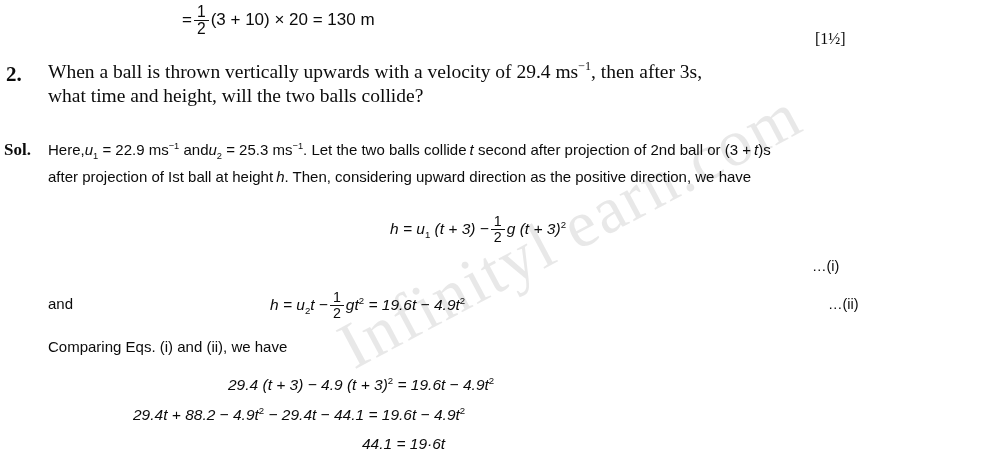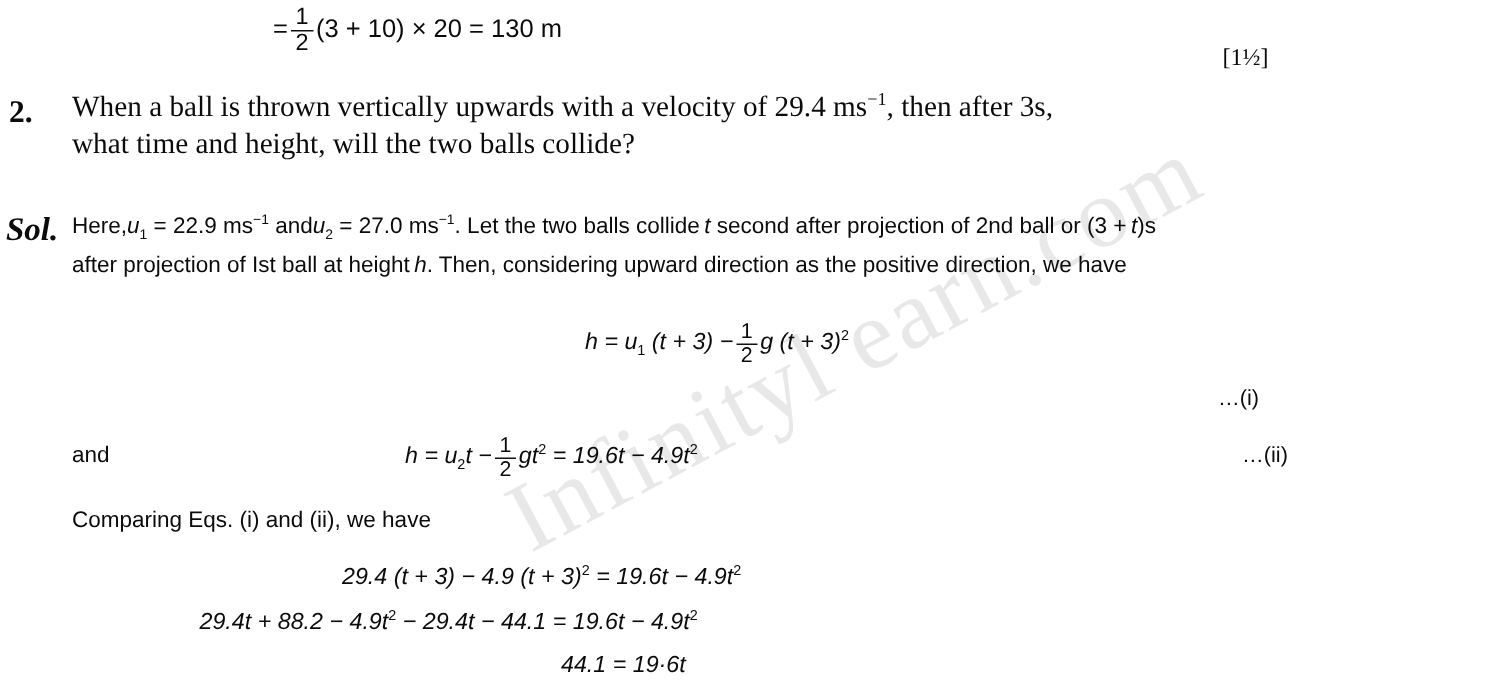--- a/index.html
+++ b/index.html
@@ -64,23 +64,22 @@
     font-size: 19.5px;
     line-height: 24px;
   }
   .qnum {
     font-family: "Liberation Serif", serif;
     font-size: 21px;
     font-weight: bold;
   }
   .sol {
     font-family: "Liberation Serif", serif;
-    font-size: 22px;
+    font-size: 17px;
     font-weight: bold;
-    font-style: italic;
   }
   .marks {
     font-family: "Liberation Serif", serif;
     font-size: 16px;
   }
   i, .it { font-style: italic; }
 
   
   .frac {
     display: inline-block;
@@ -120,21 +119,21 @@
       <div><span>When a ball is thrown vertically upwards with a velocity of 29.4 ms</span><sup class="s">−1</sup><span>, then after 3s,</span></div>
       <div>what time and height, will the two balls collide?</div>
     </div>
 
     <div class="abs sol" style="left:4px; top:140px;">Sol.</div>
 
     <div class="abs bodytext" style="left:48px; top:141px;">
       <span>Here,</span><i>u</i><sub class="s">1</sub>
       <span>= 22.9 ms</span><sup class="s">−1</sup>
       <span>and</span><i>u</i><sub class="s">2</sub>
-      <span>= 27.0 ms</span><sup class="s">−1</sup><span>. Let the two balls collide</span> <i>t</i>
+      <span>= 25.3 ms</span><sup class="s">−1</sup><span>. Let the two balls collide</span> <i>t</i>
       <span>second after projection of 2nd ball or (3 +</span> <i>t</i><span>)s</span>
     </div>
 
     <div class="abs bodytext" style="left:48px; top:168px;">
       <span>after projection of Ist ball at height</span> <i>h</i><span>. Then, considering upward direction as the positive direction, we have</span>
     </div>
 
     <div class="eqrow mathline" style="left:358px; top:214px;margin-left:32px;">
       <i>h = u</i><sub class="s">1</sub>
       <i>(t + 3) −</i><span class="frac"><span class="num">1</span><span class="den">2</span></span><i>g (t + 3)</i><sup class="s">2</sup>
@@ -152,18 +151,18 @@
     <div class="abs bodytext" style="left:48px; top:338px;">Comparing Eqs. (i) and (ii), we have</div>
 
     <div class="eqrow mathline" style="left:228px; top:375px;">
       <i>29.4 (t + 3) − 4.9 (t + 3)</i><sup class="s">2</sup> <i>= 19.6t − 4.9t</i><sup class="s">2</sup>
     </div>
 
     <div class="eqrow mathline" style="left:133px; top:405px;">
       <i>29.4t + 88.2 − 4.9t</i><sup class="s">2</sup> <i>− 29.4t − 44.1 = 19.6t − 4.9t</i><sup class="s">2</sup>
     </div>
 
-    <div class="eqrow mathline" style="left:362px; top:435px;margin-left:12px;">
+    <div class="eqrow mathline" style="left:362px; top:435px;">
       <i>44.1 = 19·6t</i>
     </div>
 
   </div>
 </div>
 
 </body></html>

